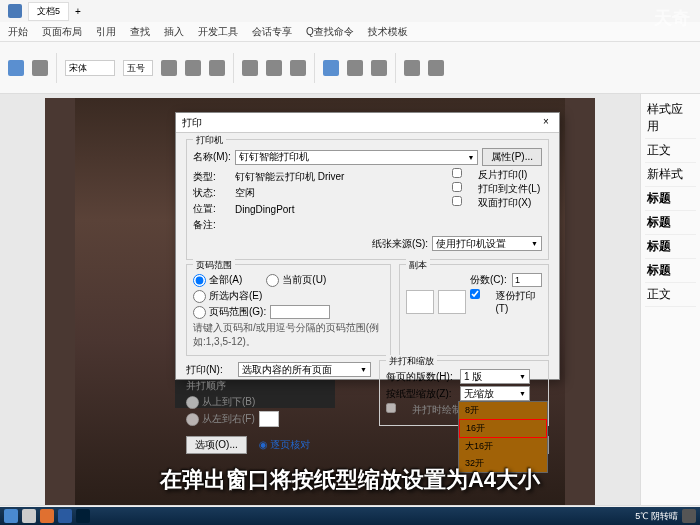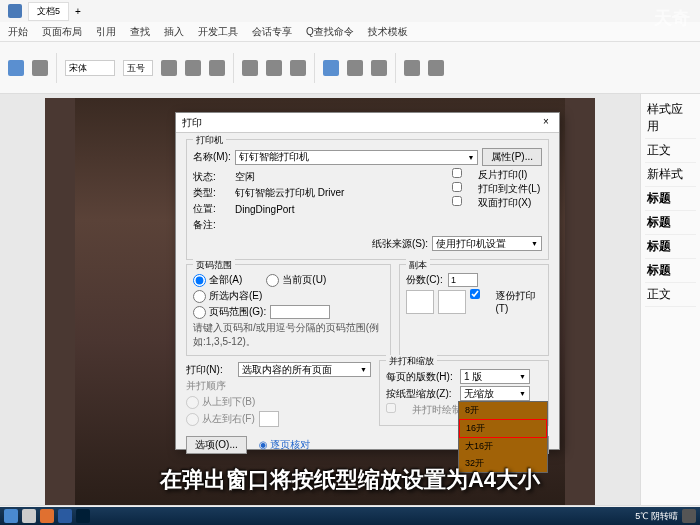--- a/index.html
+++ b/index.html
@@ -21,21 +21,21 @@
 .person{position:absolute;left:80px;top:50px;width:180px;height:260px}
 .person .head{position:absolute;left:60px;top:10px;width:70px;height:80px;background:#1a1210;border-radius:40% 40% 30% 30%}
 .person .body{position:absolute;left:20px;top:80px;width:160px;height:180px;background:#252525;border-radius:20px 20px 0 0}
 .sidebar{width:60px;background:#fafafa;border-left:1px solid #ddd;padding:4px}
 .sidebar .sitem{padding:3px 2px;font-size:12px;border-bottom:1px solid #eee}
 .statusbar{position:absolute;bottom:0;left:0;right:0;height:20px;background:#f0f0f0;border-top:1px solid #ddd;display:flex;align-items:center;padding:0 8px;font-size:9px;color:#555}
 .taskbar{position:absolute;bottom:0;left:0;right:0;height:18px;background:linear-gradient(#1a3a5a,#0a2540);display:flex;align-items:center;padding:0 4px;gap:4px;z-index:50}
 .taskbar .tico{width:14px;height:14px;background:#4a8ad0;border-radius:2px}
 .watermark{position:absolute;top:6px;right:10px;font-size:18px;color:rgba(255,255,255,0.6);font-weight:bold;z-index:5}
 .caption{position:absolute;bottom:30px;left:50%;transform:translateX(-50%);font-size:22px;font-weight:bold;color:#fff;text-shadow:2px 2px 4px #000,-1px -1px 2px #000;z-index:40;white-space:nowrap}
-.dialog{position:absolute;left:175px;top:112px;width:385px;height:338px;background:#f0f0f0;border:1px solid #888;box-shadow:3px 3px 10px rgba(0,0,0,0.4);z-index:30}
+.dialog{position:absolute;left:175px;top:112px;width:385px;height:268px;background:#f0f0f0;border:1px solid #888;box-shadow:3px 3px 10px rgba(0,0,0,0.4);z-index:30}
 .dlg-title{height:20px;background:#fff;display:flex;align-items:center;justify-content:space-between;padding:0 6px;border-bottom:1px solid #ccc}
 .dlg-title span{font-size:10px}
 .dlg-close{width:14px;height:14px;text-align:center;line-height:12px;cursor:pointer}
 .dlg-body{padding:6px 10px}
 .grp{border:1px solid #ccc;padding:6px;margin-bottom:4px;position:relative}
 .grp-title{position:absolute;top:-6px;left:6px;background:#f0f0f0;padding:0 3px;font-size:9px}
 .row{display:flex;align-items:center;gap:4px;margin:2px 0;font-size:9px}
 .row label{min-width:38px}
 .row .val{flex:1}
 .sel{border:1px solid #999;background:#fff;padding:1px 3px;font-size:9px;flex:1;height:15px;display:flex;align-items:center;justify-content:space-between}
@@ -133,26 +133,26 @@
         <label>名称(M):</label>
         <div class="sel">
             <span>钉钉智能打印机</span>
             <span class="arr">▼</span>
           </div>
         <button class="btn">属性(P)...</button>
       </div>
       <div class="cols">
         <div class="col">
           <div class="row">
+              <label>类型:</label>
+              <span class="val">钉钉智能云打印机 Driver</span>
+            </div>
+          <div class="row">
               <label>状态:</label>
               <span class="val">空闲</span>
-            </div>
-          <div class="row">
-              <label>类型:</label>
-              <span class="val">钉钉智能云打印机 Driver</span>
             </div>
           <div class="row">
               <label>位置:</label>
               <span class="val">DingDingPort</span>
             </div>
           <div class="row">
               <label>备注:</label>
               <span class="val"></span>
             </div>
         </div>
@@ -203,21 +203,21 @@
           <div class="radio">
               <input type="radio" style="">
               <span>页码范围(G):</span>
             </div>
           <input class="spin" style="width: 60px;">
         </div>
         <div style="font-size:10px;color:#555;margin-top:2px">请键入页码和/或用逗号分隔的页码范围(例如:1,3,5-12)。</div>
       </div>
       <div class="grp col" style="flex:0 0 150px">
         <div class="grp-title">副本</div>
-        <div class="row" style="">
+        <div class="row" style="justify-content:flex-end">
           <label>份数(C):</label>
           <input class="spin" value="1" style="">
         </div>
         <div class="row">
           <div class="collate-ico"></div>
           <div class="collate-ico"></div>
           <div class="chk">
               <input type="checkbox" checked="" style="">
               <span>逐份打印(T)</span>
             </div>

